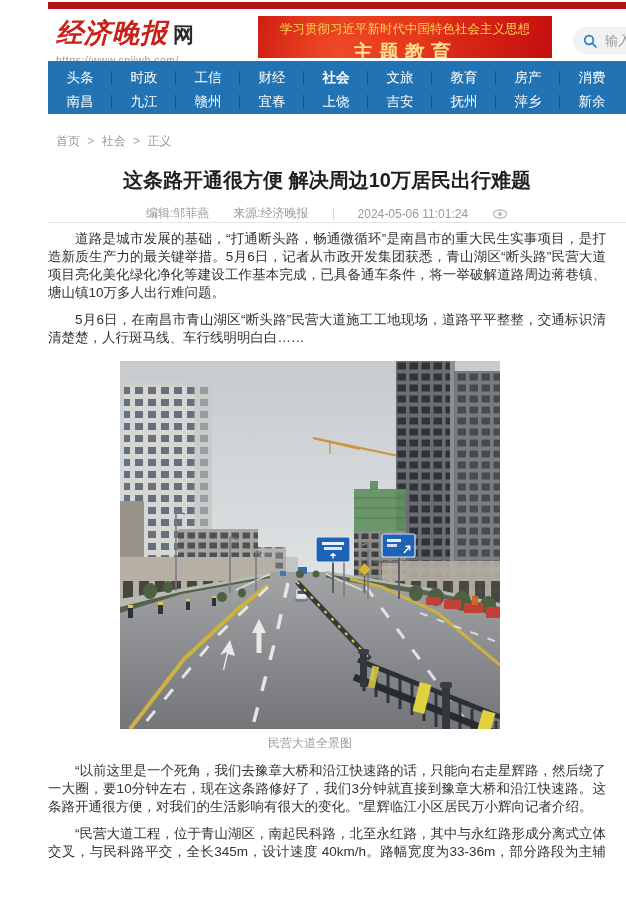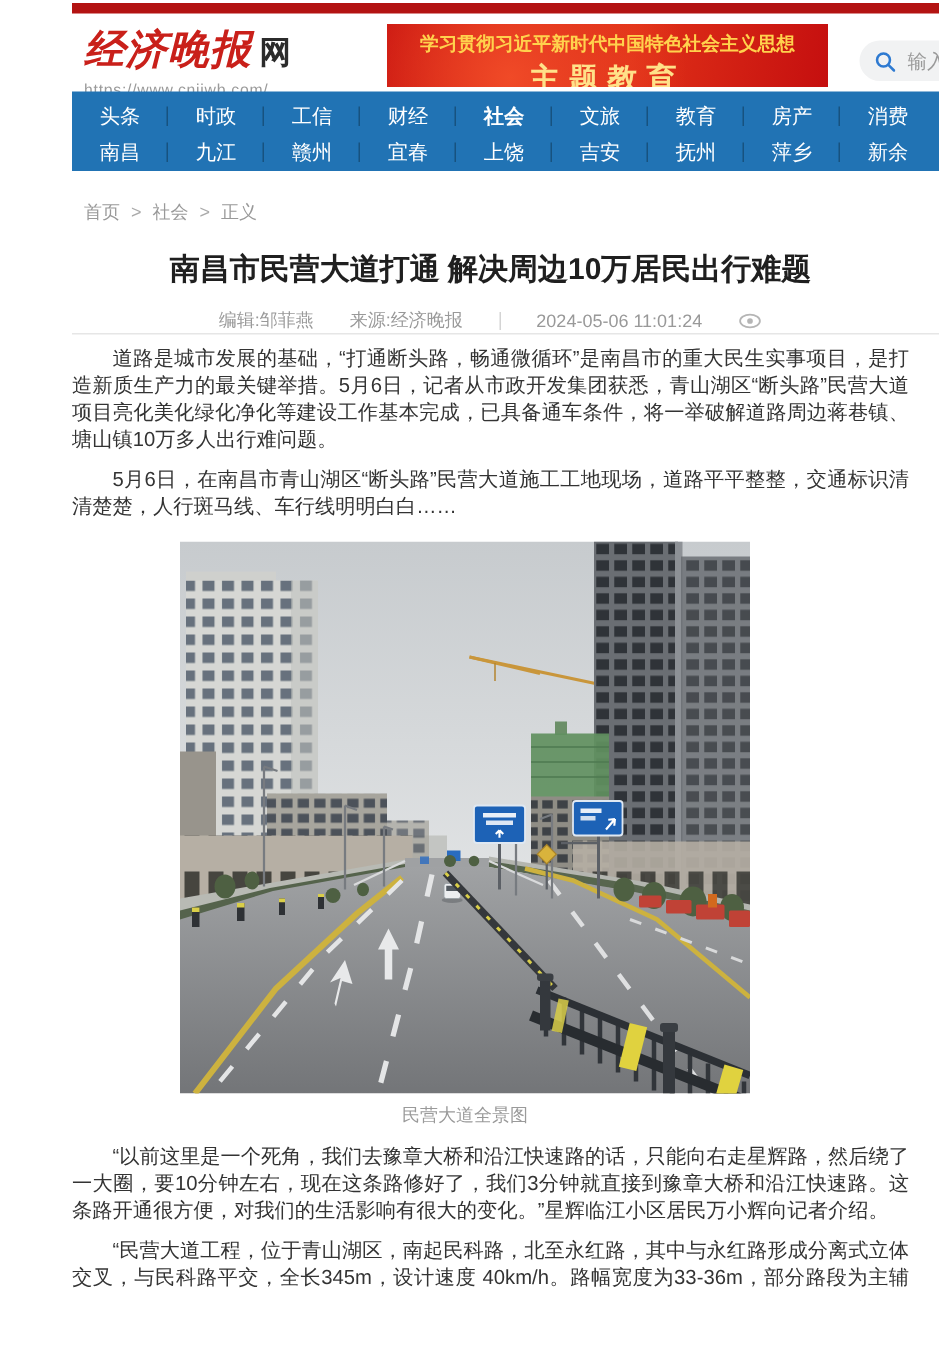--- a/index.html
+++ b/index.html
@@ -11,21 +11,21 @@
   .logo{position:absolute;left:56px;top:15px;cursor:pointer;}
   .logo-line{display:flex;align-items:baseline;gap:5px;}
   .logo-name{font-family:"Liberation Serif","DejaVu Serif",serif;font-style:italic;font-weight:bold;
              font-size:27px;color:#c9201a;letter-spacing:1px;}
   .logo-suffix{font-size:21px;color:#2b2b2b;font-weight:bold;}
   .logo-url{font-size:10.5px;color:#9a9a9a;margin-top:3px;letter-spacing:.5px;}
   .banner{position:absolute;left:258px;top:16px;width:294px;height:42px;text-align:center;
           background:radial-gradient(circle at 28% 85%, #f04a27 0%, rgba(240,74,39,0) 55%),
                      linear-gradient(100deg,#c40e0e 0%,#e03118 55%,#c50f0f 100%);
           color:#ffd24d;cursor:pointer;overflow:hidden;}
-  .banner-l1{font-size:12.5px;font-weight:bold;margin-top:5px;white-space:nowrap;}
+  .banner-l1{font-size:12.5px;font-weight:normal;margin-top:5px;white-space:nowrap;}
   .banner-l2{font-size:20px;font-weight:bold;color:#ffe189;letter-spacing:6px;margin-top:1px;}
   .search{position:absolute;left:573px;top:27px;width:130px;height:27px;background:#f1f2f3;
           border-radius:14px;display:flex;align-items:center;padding-left:10px;gap:6px;box-sizing:border-box;}
   .search input{border:none;outline:none;background:transparent;width:80px;font-size:13px;color:#555;}
   .search input::placeholder{color:#9a9a9a;}
   
   .nav{position:absolute;left:48px;top:61px;width:578px;height:53px;background:#2173b4;
        padding-top:4px;box-sizing:border-box;}
   .nav-row{display:grid;grid-template-columns:repeat(9,64px);height:23px;margin-top:1px;}
   .nav-item{position:relative;color:#ffffff;font-size:13.5px;text-align:center;line-height:23px;
@@ -108,21 +108,21 @@
 
   <div class="breadcrumb">
     <span class="bc-link">首页</span>
     <span class="sep">&gt;</span>
     <span class="bc-link">社会</span>
     <span class="sep">&gt;</span>
     <span>正义</span>
   </div>
 
   <div class="article-head">
-    <h1 class="article-title">南昌市民营大道打通 解决周边10万居民出行难题</h1>
+    <h1 class="article-title">这条路开通很方便 解决周边10万居民出行难题</h1>
     <div class="article-meta">
       <span>编辑:邹菲燕</span>
       <span>来源:经济晚报</span>
       <span class="meta-bar"></span>
       <span>2024-05-06 11:01:24</span>
       <span class="eye">
         <svg width="16" height="12" viewBox="0 0 16 12">
           <ellipse cx="8" cy="6" rx="6.6" ry="4.2" fill="none" stroke="#b5b5b5" stroke-width="1.2"></ellipse>
           <circle cx="8" cy="6" r="1.9" fill="#b5b5b5"></circle>
         </svg>

